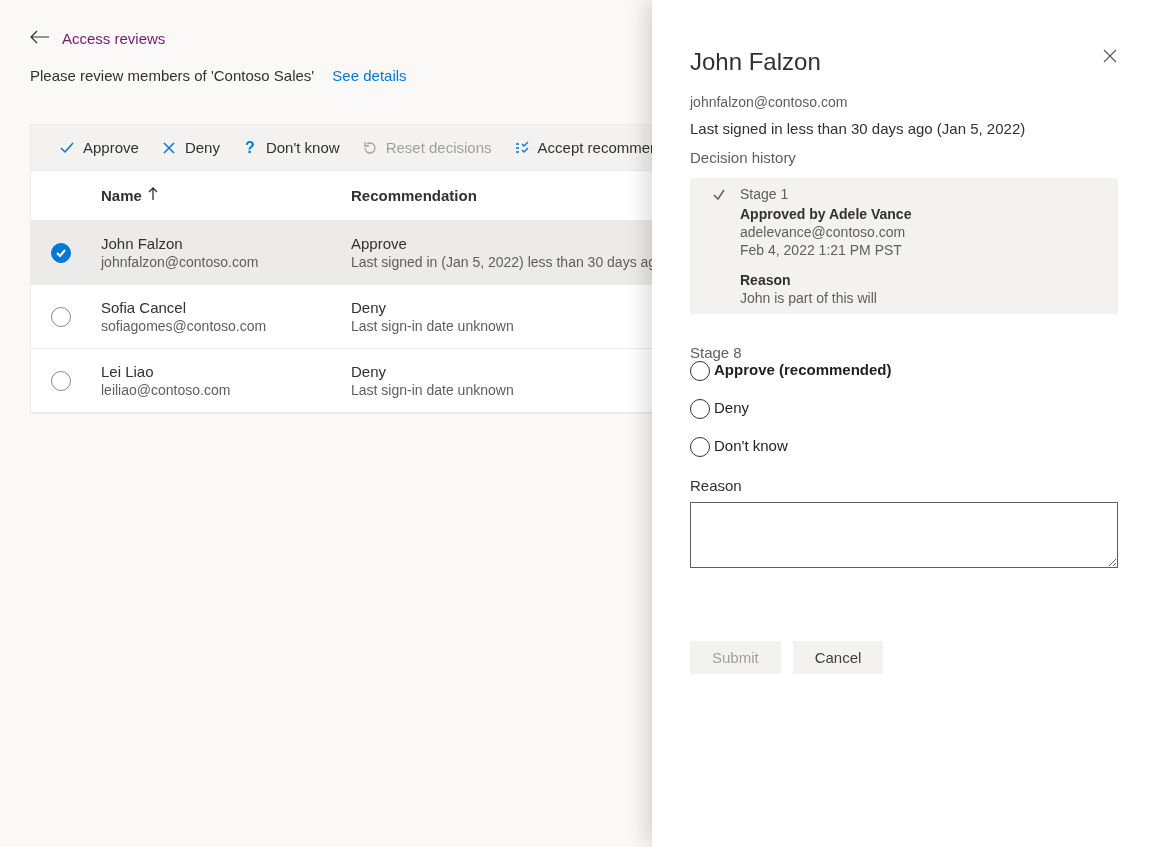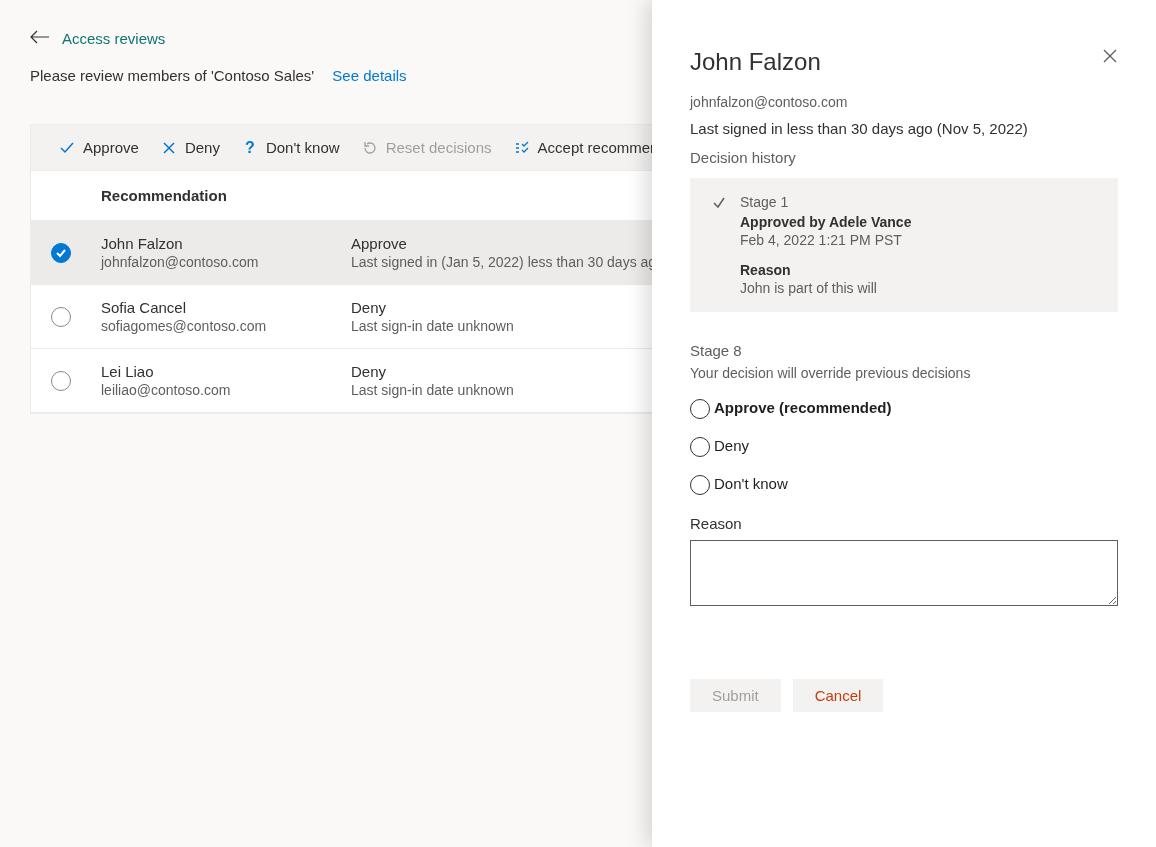--- a/index.html
+++ b/index.html
@@ -18,21 +18,21 @@
     width: 100%;
     height: 100%;
   }
   .breadcrumb {
     display: flex;
     align-items: center;
     gap: 12px;
     margin-bottom: 20px;
   }
   .back-arrow { color: #323130; }
-  .breadcrumb-text { font-size: 15px; color: #0f766e; }
+  .breadcrumb-text { font-size: 15px; color: #701a75; }
   .page-title {
     font-size: 32px;
     font-weight: 600;
     color: #201f1e;
     margin-bottom: 10px;
   }
   .page-subtitle {
     font-size: 15px;
     color: #323130;
     margin-bottom: 40px;
@@ -115,21 +115,21 @@
     font-size: 24px;
     font-weight: 400;
     color: #323130;
   }
   .close-btn { cursor: pointer; color: #605e5c; }
   .panel-email { font-size: 14px; color: #605e5c; margin-top: 18px; }
   .panel-signin { font-size: 15px; color: #323130; margin-top: 10px; }
   .section-label { font-size: 15px; color: #605e5c; margin-top: 12px; margin-bottom: 12px; }
   .history-card {
     background: #f3f2f1;
-    padding: 16px 22px;
+    padding: 8px 22px;
     display: flex;
     gap: 14px;
   }
   .history-check { color: #605e5c; flex-shrink: 0; margin-top: 2px; }
   .history-body { flex: 1; font-size: 14px; }
   .history-stage { color: #605e5c; margin-bottom: 4px; }
   .history-decision { font-weight: 600; color: #323130; margin-bottom: 2px; }
   .history-email { color: #605e5c; margin-bottom: 2px; }
   .history-date { color: #605e5c; margin-bottom: 14px; }
   .history-reason-label { font-weight: 600; color: #323130; margin-bottom: 2px; }
@@ -156,21 +156,21 @@
   }
   .panel-buttons {
     display: flex; gap: 12px; margin-top: 70px;
   }
   .btn {
     padding: 8px 22px;
     font-size: 15px;
     background: #f3f2f1;
     border: none;
     cursor: pointer;
-    color: #c2410c;
+    color: #404040;
   }
   .btn.disabled { color: #a19f9d; cursor: default; }
 </style>
 </head>
 <body>
 
 <div class="main-area">
   <div class="breadcrumb">
     <span class="back-arrow">
       <svg width="20" height="14" viewBox="0 0 20 14" fill="none" stroke="currentColor" stroke-width="1.2">
@@ -221,20 +221,28 @@
             <path d="M2 4h3 M2 8h3 M2 12h3 M8 4l2 2 4-4 M8 10l2 2 4-4"></path>
           </svg>
       </span>
       <span>Accept recommendations</span>
     </div>
   </div>
 
   <div class="table">
     <div class="table-header">
       <div class="col-check"></div>
+      <div class="col-name">
+        <span>Name</span>
+        <span>
+          <svg width="10" height="14" viewBox="0 0 10 14" fill="none" stroke="#323130" stroke-width="1.3">
+              <path d="M5 13V1 M1 5l4-4 4 4"></path>
+            </svg>
+        </span>
+      </div>
       <div class="col-rec">Recommendation</div>
     </div>
 
     <div class="table-row selected">
       <div class="col-check">
         <div class="radio checked">
           <svg width="12" height="12" viewBox="0 0 12 12" fill="none" stroke="#fff" stroke-width="2">
               <path d="M2 6l3 3 5-6"></path>
             </svg>
         </div>
@@ -288,40 +296,40 @@
 <div class="side-panel">
   <div class="panel-header">
     <div class="panel-title">John Falzon</div>
     <div class="close-btn">
       <svg width="16" height="16" viewBox="0 0 16 16" fill="none" stroke="currentColor" stroke-width="1.3">
           <path d="M2 2 L14 14 M14 2 L2 14"></path>
         </svg>
     </div>
   </div>
   <div class="panel-email">johnfalzon@contoso.com</div>
-  <div class="panel-signin">Last signed in less than 30 days ago (Nov 5, 2022)</div>
+  <div class="panel-signin">Last signed in less than 30 days ago (Jan 5, 2022)</div>
 
   <div class="section-label">Decision history</div>
   <div class="history-card">
     <div class="history-check">
       <svg width="14" height="14" viewBox="0 0 14 14" fill="none" stroke="currentColor" stroke-width="1.5">
           <path d="M2 7l4 4 6-9"></path>
         </svg>
     </div>
     <div class="history-body">
       <div class="history-stage">Stage 1</div>
       <div class="history-decision">Approved by Adele Vance</div>
+      <div class="history-email">adelevance@contoso.com</div>
       <div class="history-date">Feb 4, 2022 1:21 PM PST</div>
       <div class="history-reason-label">Reason</div>
       <div class="history-reason">John is part of this will</div>
     </div>
   </div>
 
   <div class="stage2-label">Stage 8</div>
-  <div class="override-note">Your decision will override previous decisions</div>
 
   <div class="radio-option bold">
     <div class="radio-circle"></div>
     <div class="radio-label">Approve (recommended)</div>
   </div>
   <div class="radio-option">
     <div class="radio-circle"></div>
     <div class="radio-label">Deny</div>
   </div>
   <div class="radio-option">

